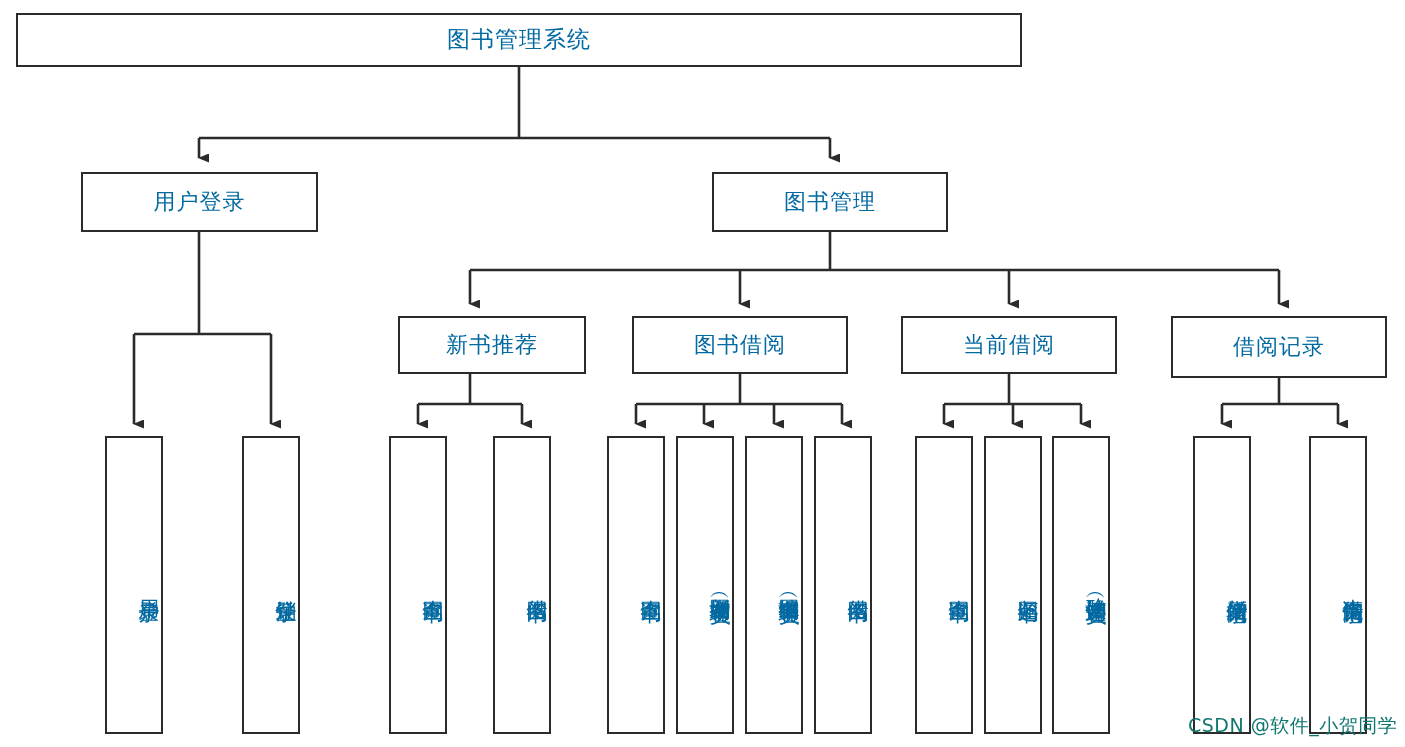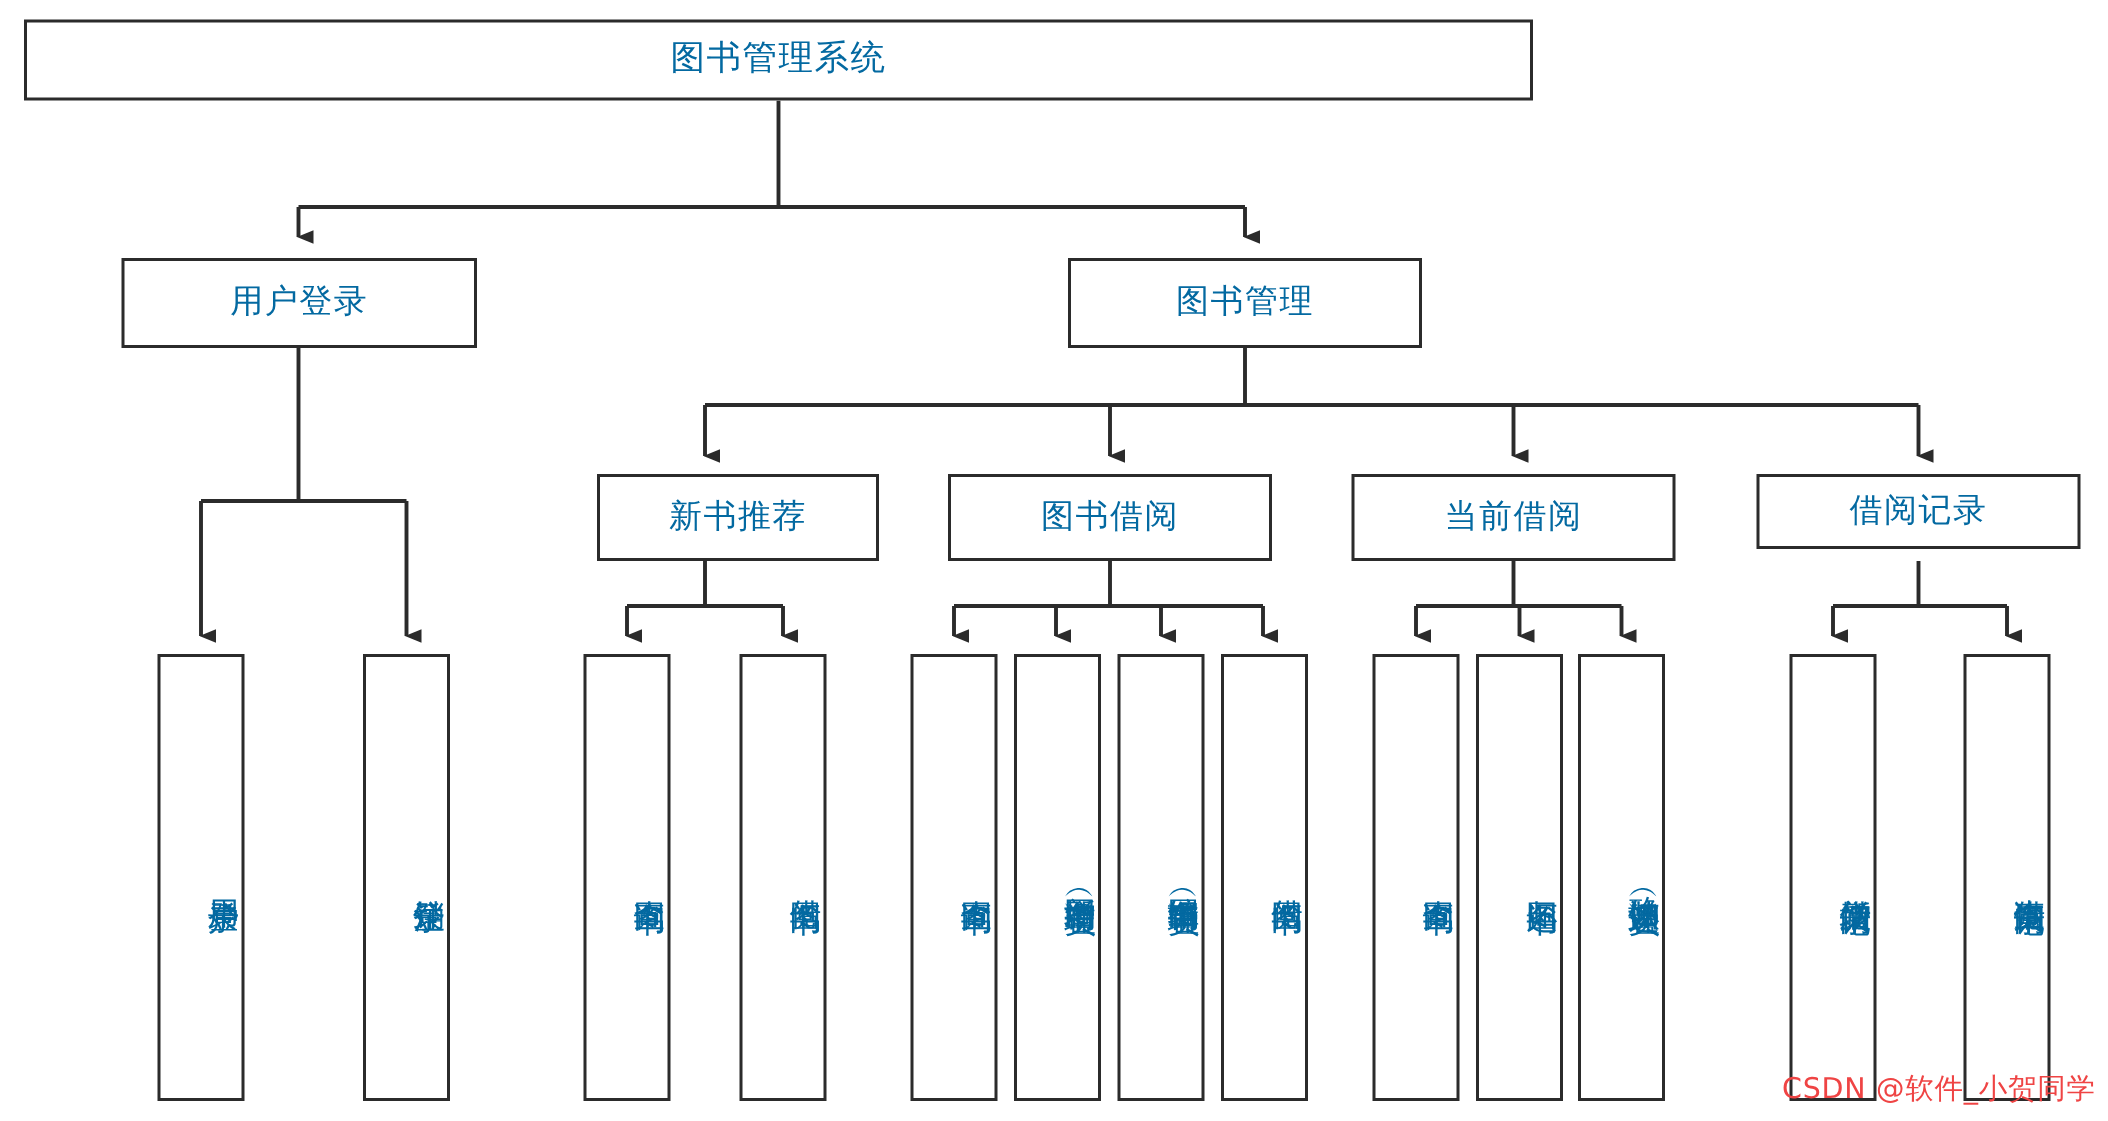--- a/index.html
+++ b/index.html
@@ -59,21 +59,21 @@
     writing-mode: vertical-rl;
     text-orientation: upright;
     display: block;
     text-align: left;
   }
   .watermark {
     position: absolute;
     left: 1188px;
     top: 713px;
     font-size: 19px;
-    color: #ef4444;
+    color: #0f766e;
     letter-spacing: 0.5px;
     white-space: nowrap;
     z-index: 5;
     pointer-events: none;
   }
 </style>
 </head>
 <body>
 
 <div id="diagram-root">
@@ -142,21 +142,21 @@
 
   <div class="node horiz" style="left:362px; top:316px; width:188px; height:58px;margin-left:36px;">
     <span>新书推荐</span>
   </div>
   <div class="node horiz" style="left:632px; top:316px; width:216px; height:58px;justify-content:center;">
     <span>图书借阅</span>
   </div>
   <div class="node horiz" style="left:901px; top:316px; width:216px; height:58px;">
     <span>当前借阅</span>
   </div>
-  <div class="node horiz" style="left:1171px; top:316px; width:216px; height:50px;align-items:center;">
+  <div class="node horiz" style="left:1171px; top:316px; width:216px; height:62px;align-items:center;">
     <span>借阅记录</span>
   </div>
 
   <div class="node leaf" style="left:105px; top:436px; width:58px; height:298px;">
     <span class="vtext">用户登录</span>
   </div>
   <div class="node leaf" style="left:242px; top:436px; width:58px; height:298px;">
     <span class="vtext">注销登录</span>
   </div>
 

